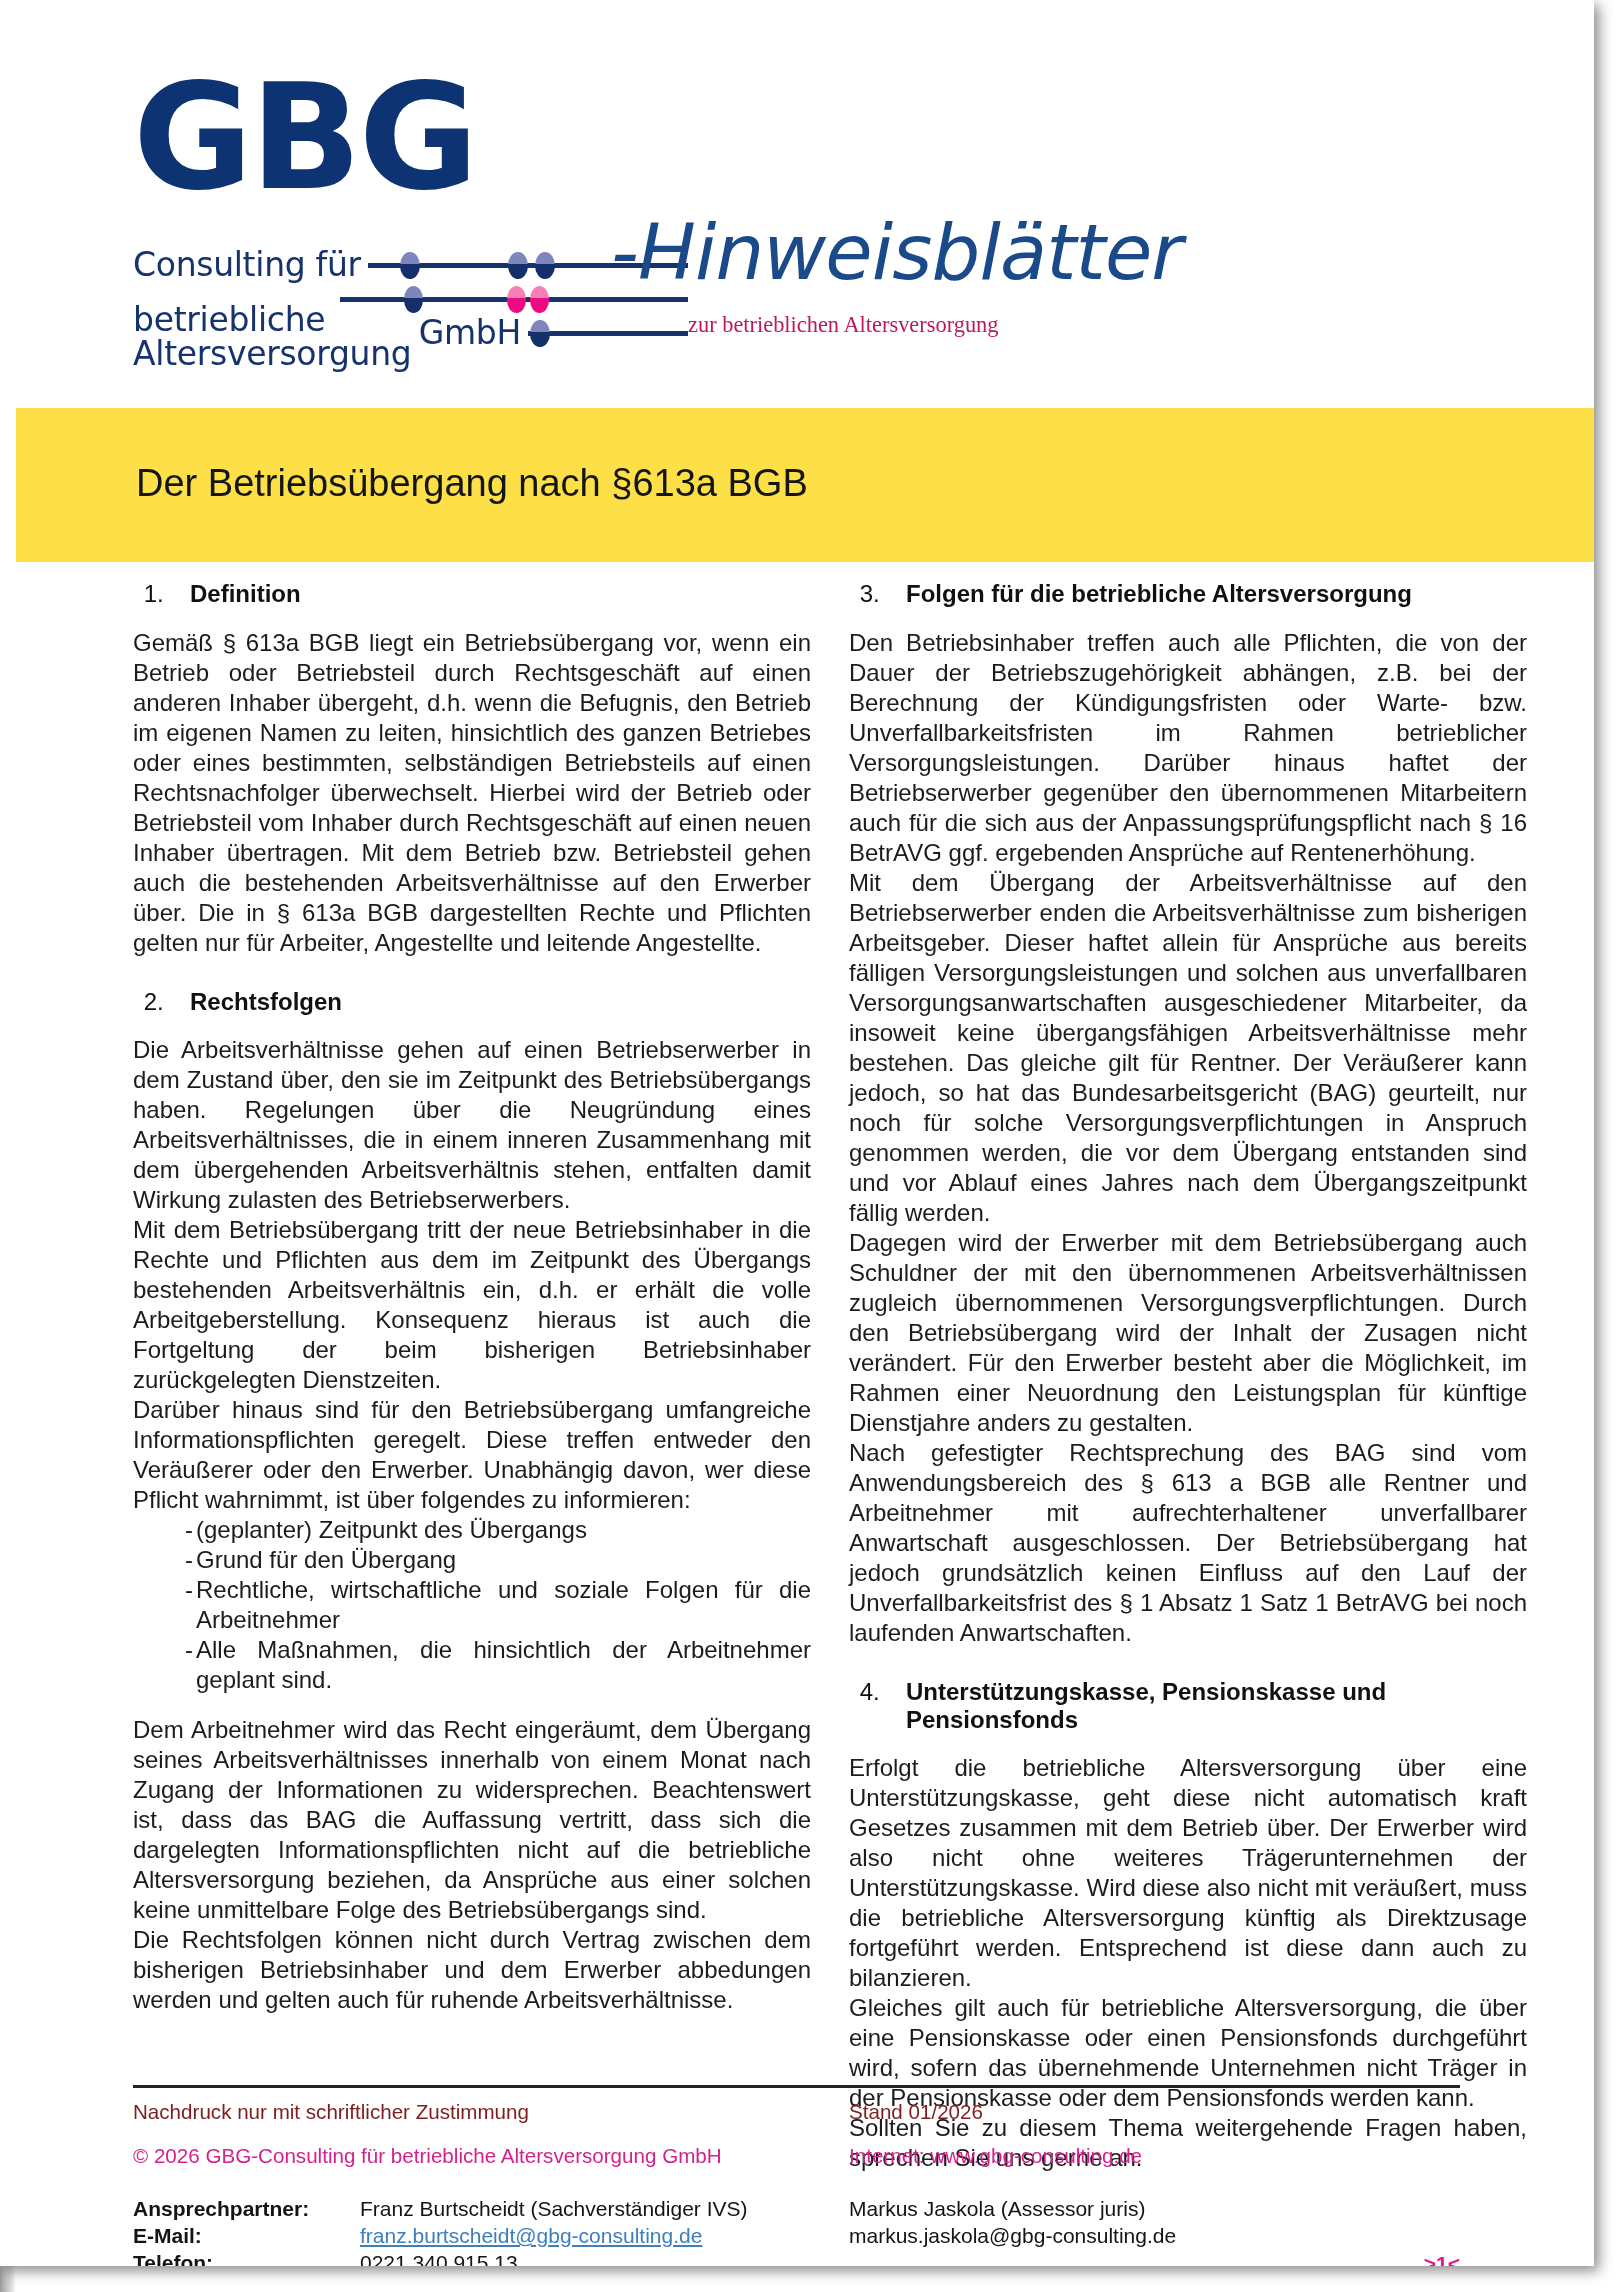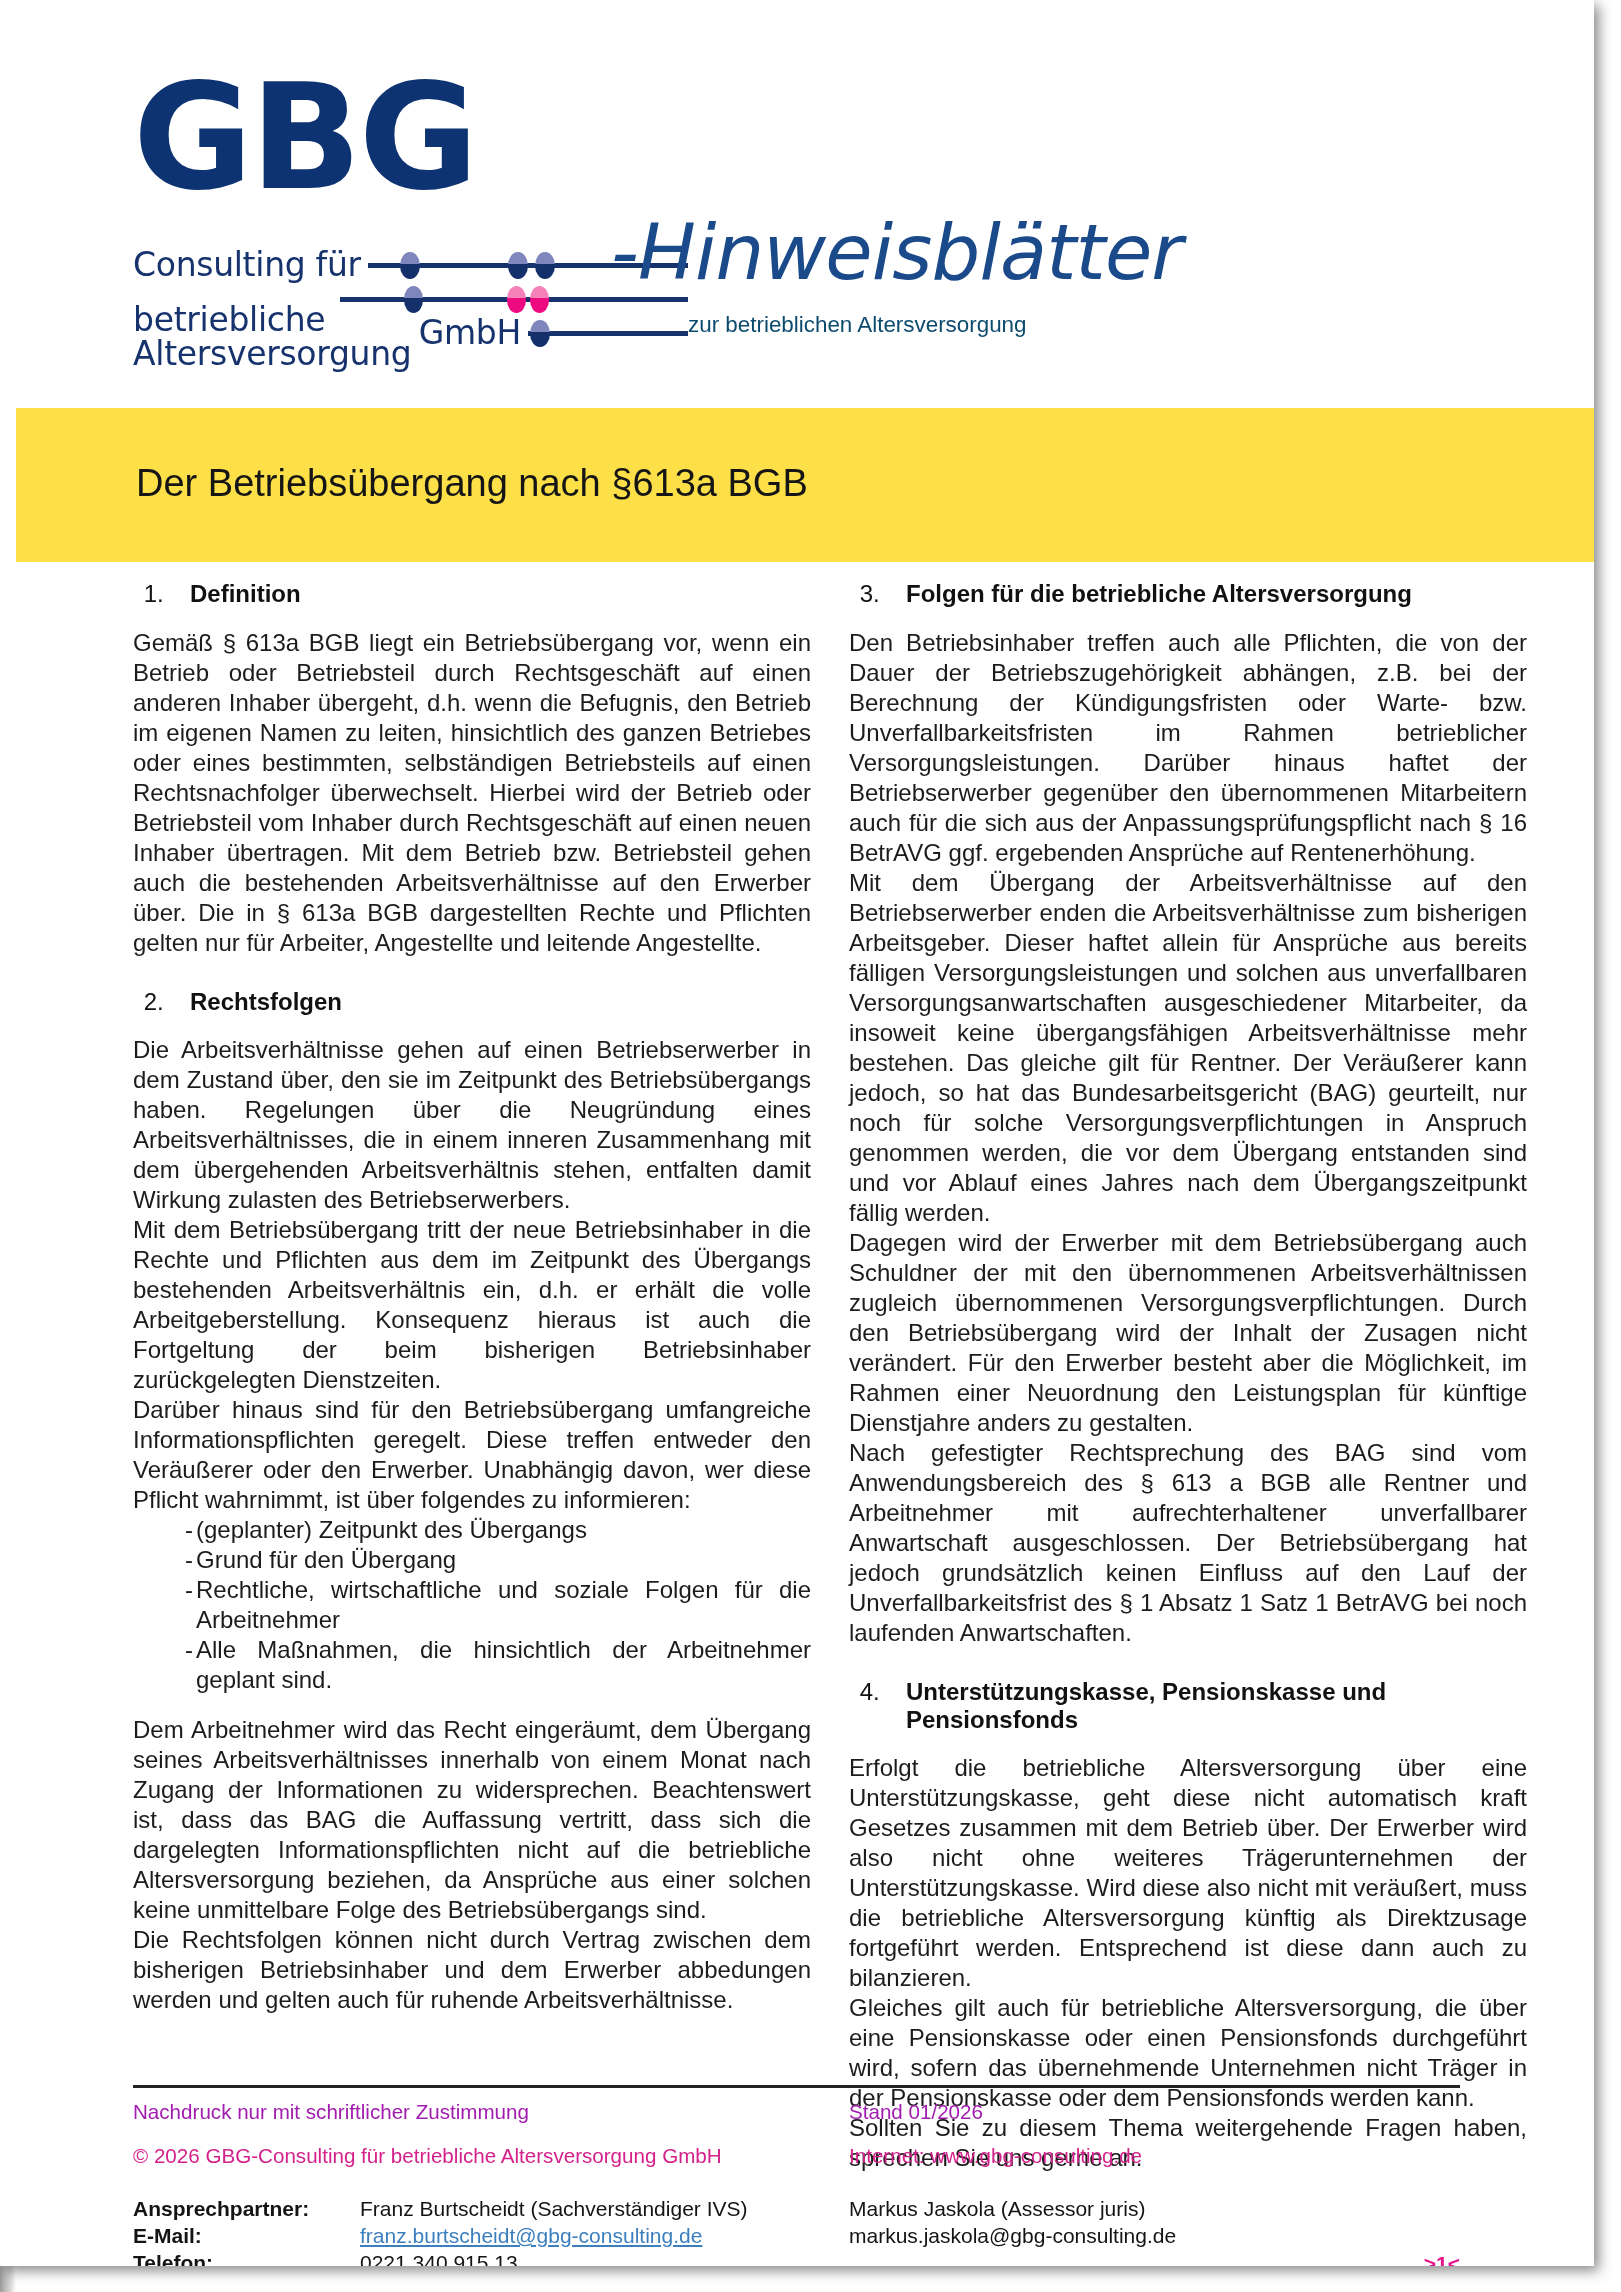--- a/index.html
+++ b/index.html
@@ -109,22 +109,23 @@
     font-size: 77px;
     color: #1a4a8a;
     letter-spacing: -0.9px;
     white-space: nowrap;
   }
   .hinweis-sub {
     position: absolute;
     left: 688px;
     top: 312px;
     font-size: 22.4px;
-    color: #0c4a6e;
-    white-space: nowrap;
+    color: #be185d;
+    white-space: nowrap;
+    font-family: Liberation Serif, serif;
   }
 
   
   .titlebar {
     position: absolute;
     left: 16px;
     top: 408px;
     width: 1578px;
     height: 154px;
     background: #fde047;
@@ -219,21 +220,21 @@
     background: #222222;
   }
   .f-row {
     display: flex;
     margin-top: 12.5px;
   }
   .f-left  { width: 716px; flex: 0 0 716px; }
   .f-right { flex: 1 1 auto; }
   .f-line {
     font-size: 20.6px;
-    color: #a21caf;
+    color: #7f1d1d;
     white-space: nowrap;
   }
   .f-pink { color: #d4218c; }
   .f-pink-b { color: #d4218c; }
 
   .contact {
     display: flex;
     margin-top: 27px;
   }
   .contact-col { width: 716px; flex: 0 0 716px; }

